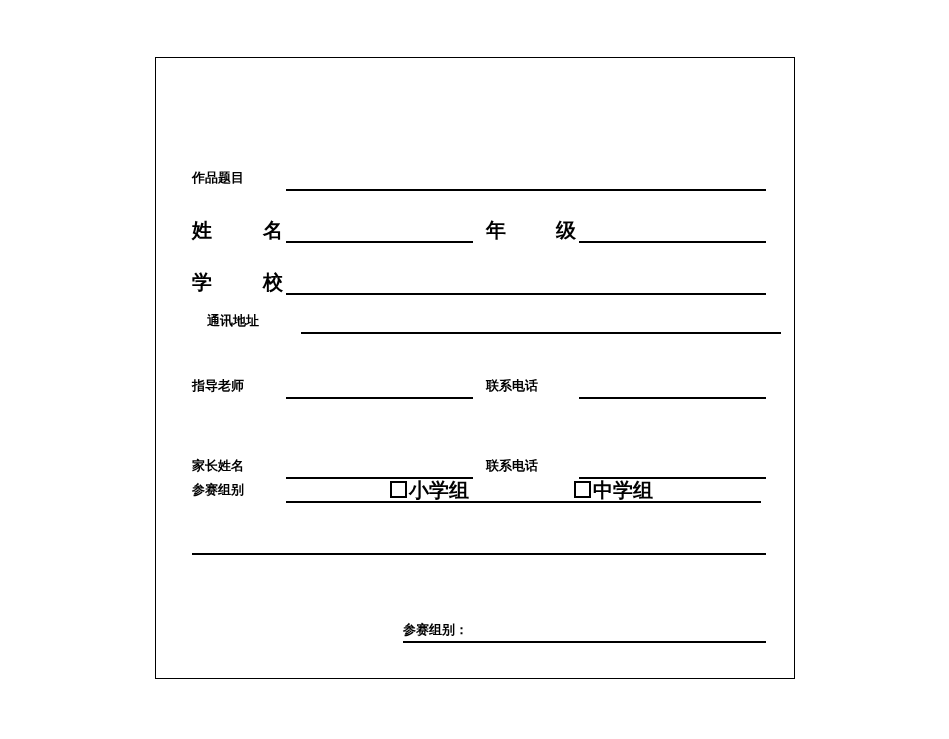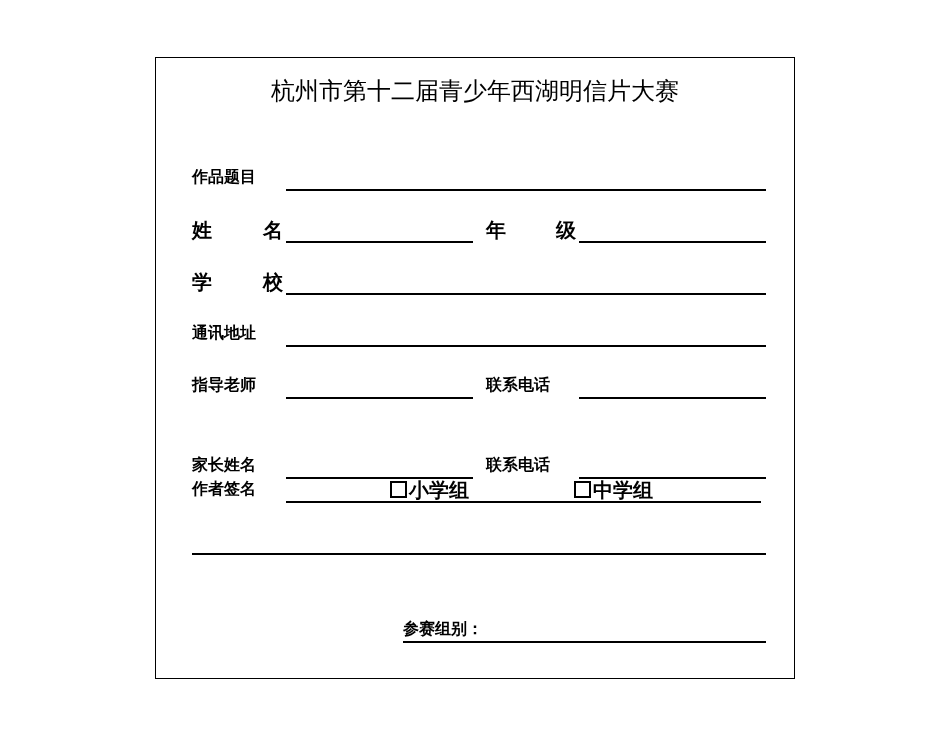--- a/index.html
+++ b/index.html
@@ -36,25 +36,24 @@
       font-weight: normal;
     }
     .row {
       position: absolute;
       left: 36px;
       height: 30px;
     }
     .label {
       position: absolute;
       top: 0;
-      font-size: 16px;
+      font-size: 13px;
       line-height: 26px;
       white-space: nowrap;
       font-weight: bold;
-      font-family: Liberation Mono, monospace;
     }
     .blank {
       position: absolute;
       top: 24px;
       height: 0;
       border-bottom: 2px solid #000000;
     }
     .spaced-char {
       position: absolute;
       top: 0;
@@ -88,21 +87,20 @@
       line-height: 26px;
       white-space: nowrap;
       font-weight: bold;
     }
   </style>
 </head>
 <body>
 
 <div class="form-box">
 
-  <div class="title">杭州市第十二届青少年西湖明信片大赛</div>
 
   <div class="row" style="top:107px; width:576px;">
     <span class="label" style="left:0;">作品题目</span>
     <span class="blank" style="left:94px; width:480px;"></span>
   </div>
 
   <div class="row" style="top:159px; width:576px;">
     <span class="spaced-char" style="left:0;">姓</span>
     <span class="spaced-char" style="left:71px;">名</span>
     <span class="blank" style="left:94px; width:187px;"></span>
@@ -110,41 +108,41 @@
     <span class="spaced-char" style="left:364px;">级</span>
     <span class="blank" style="left:387px; width:187px;"></span>
   </div>
 
   <div class="row" style="top:211px; width:576px;">
     <span class="spaced-char" style="left:0;">学</span>
     <span class="spaced-char" style="left:71px;">校</span>
     <span class="blank" style="left:94px; width:480px;"></span>
   </div>
 
-  <div class="row" style="top:263px; width:576px;">
+  <div class="row" style="top:250px; width:576px;margin-left:15px;">
     <span class="label" style="left:0;">通讯地址</span>
     <span class="blank" style="left:94px; width:480px;"></span>
   </div>
 
   <div class="row" style="top:315px; width:576px;">
     <span class="label" style="left:0;">指导老师</span>
     <span class="blank" style="left:94px; width:187px;"></span>
     <span class="label" style="left:294px;">联系电话</span>
     <span class="blank" style="left:387px; width:187px;"></span>
   </div>
 
   <div class="row" style="top:367px; width:576px;margin-top:28px;">
     <span class="label" style="left:0;">家长姓名</span>
     <span class="blank" style="left:94px; width:187px;"></span>
     <span class="label" style="left:294px;">联系电话</span>
     <span class="blank" style="left:387px; width:187px;"></span>
   </div>
 
   <div class="row" style="top:419px; width:576px;">
-    <span class="label" style="left:0;">作者签名</span>
+    <span class="label" style="left:0;">参赛组别</span>
     <span class="blank" style="left:94px; width:475px;"></span>
     <span class="checkbox-opt" style="left:166px;">
       <span class="checkbox-box"></span><span>小学组</span>
     </span>
     <span class="checkbox-opt" style="left:350px;">
       <span class="checkbox-box"></span><span>中学组</span>
     </span>
   </div>
 
   <div class="row" style="top:471px; width:576px;">

